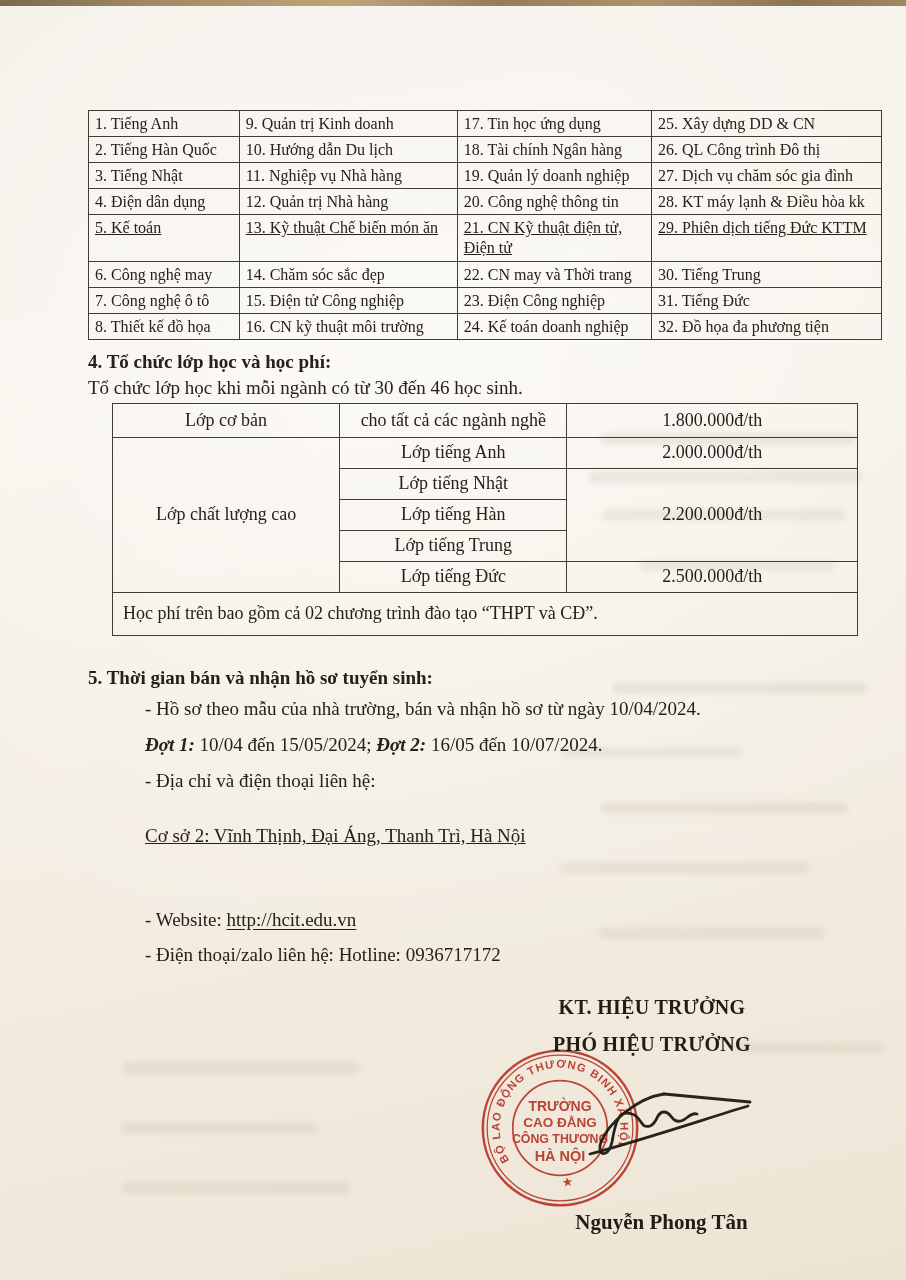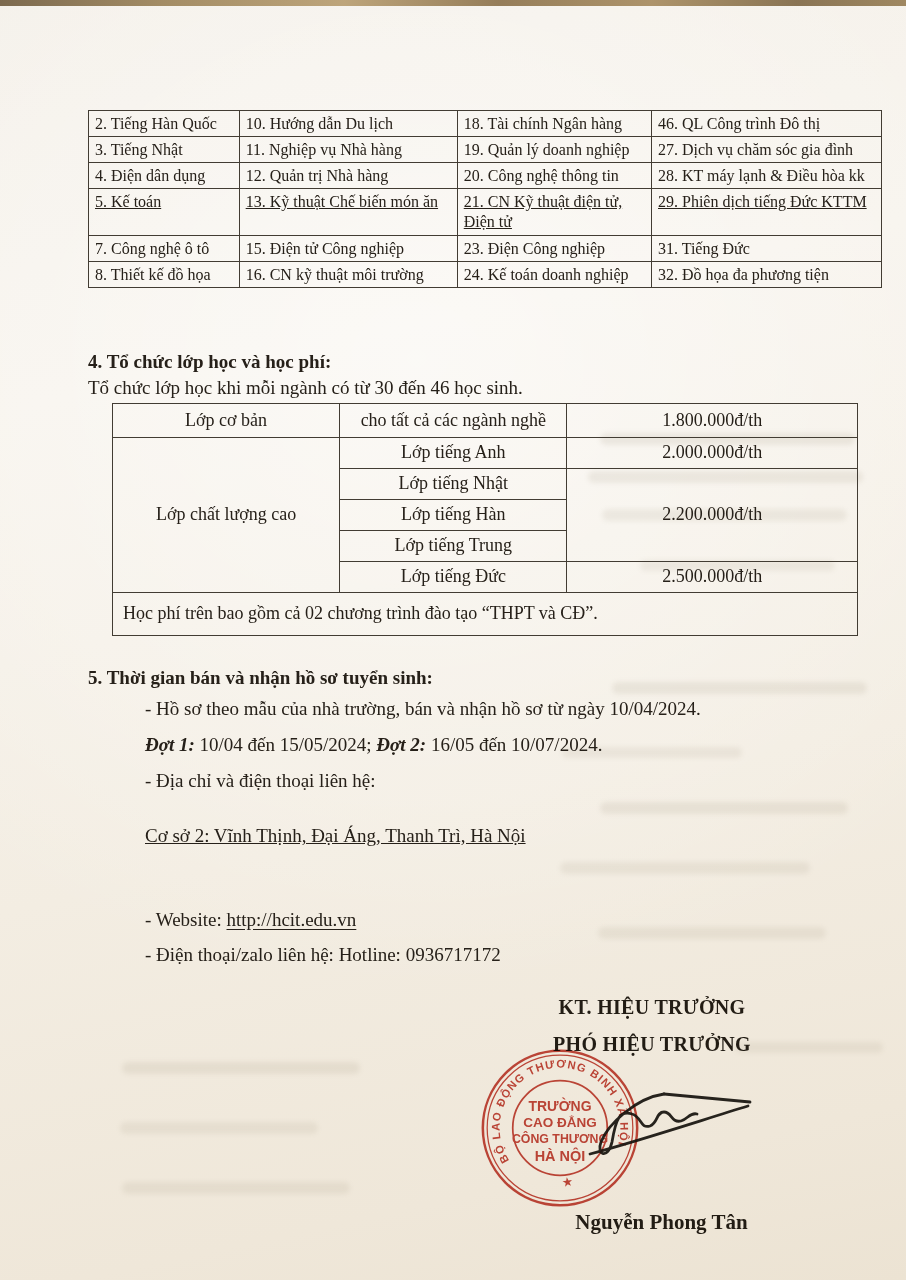--- a/index.html
+++ b/index.html
@@ -73,42 +73,54 @@
 
   <table class="majors">
     <colgroup>
         <col style="width:19%">
         <col style="width:27.5%">
         <col style="width:24.5%">
         <col style="width:29%">
       </colgroup>
     <tbody>
         <tr>
+          <td>1. Tiếng Anh</td>
+          <td>9. Quản trị Kinh doanh</td>
+          <td>17. Tin học ứng dụng</td>
+          <td>25. Xây dựng DD &amp; CN</td>
+        </tr>
+        <tr>
           <td>2. Tiếng Hàn Quốc</td>
           <td>10. Hướng dẫn Du lịch</td>
           <td>18. Tài chính Ngân hàng</td>
-          <td>46. QL Công trình Đô thị</td>
+          <td>26. QL Công trình Đô thị</td>
         </tr>
         <tr>
           <td>3. Tiếng Nhật</td>
           <td>11. Nghiệp vụ Nhà hàng</td>
           <td>19. Quản lý doanh nghiệp</td>
           <td>27. Dịch vụ chăm sóc gia đình</td>
         </tr>
         <tr>
           <td>4. Điện dân dụng</td>
           <td>12. Quản trị Nhà hàng</td>
           <td>20. Công nghệ thông tin</td>
           <td>28. KT máy lạnh &amp; Điều hòa kk</td>
         </tr>
         <tr class="tall">
           <td>5. Kế toán</td>
           <td>13. Kỹ thuật Chế biến món ăn</td>
           <td>21. CN Kỹ thuật điện tử, Điện tử</td>
           <td>29. Phiên dịch tiếng Đức KTTM</td>
+        </tr>
+        <tr>
+          <td>6. Công nghệ may</td>
+          <td>14. Chăm sóc sắc đẹp</td>
+          <td>22. CN may và Thời trang</td>
+          <td>30. Tiếng Trung</td>
         </tr>
         <tr>
           <td>7. Công nghệ ô tô</td>
           <td>15. Điện tử Công nghiệp</td>
           <td>23. Điện Công nghiệp</td>
           <td>31. Tiếng Đức</td>
         </tr>
         <tr>
           <td>8. Thiết kế đồ họa</td>
           <td>16. CN kỹ thuật môi trường</td>

